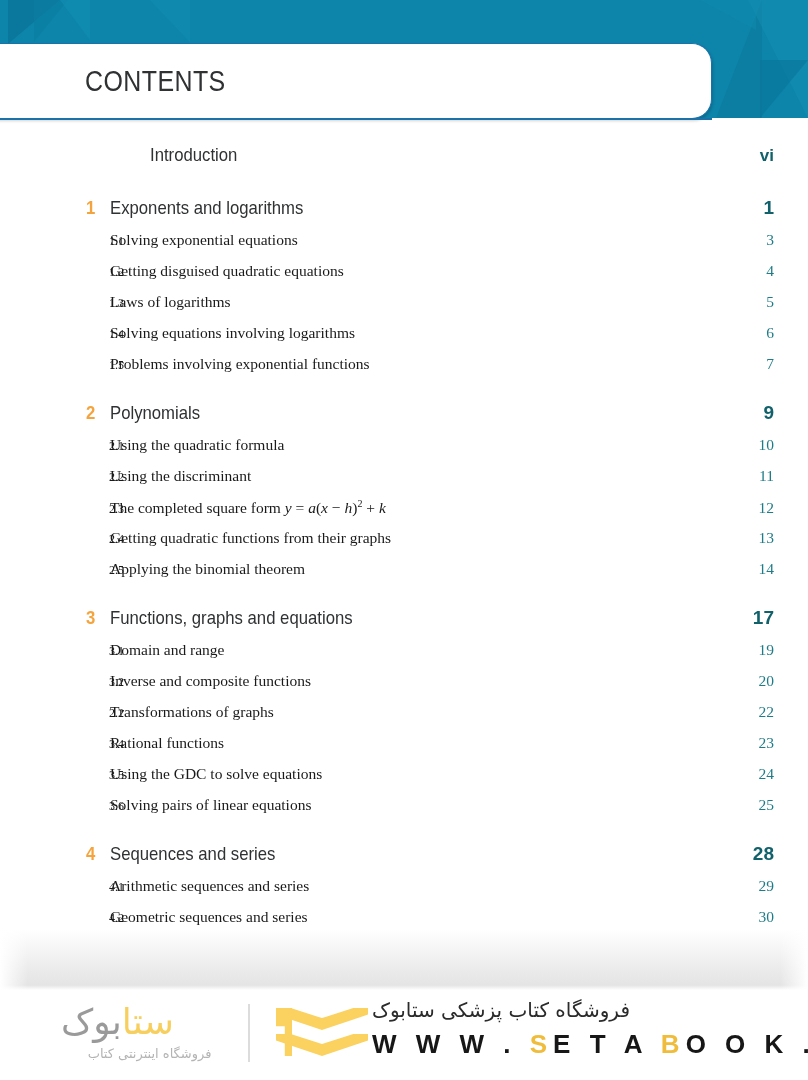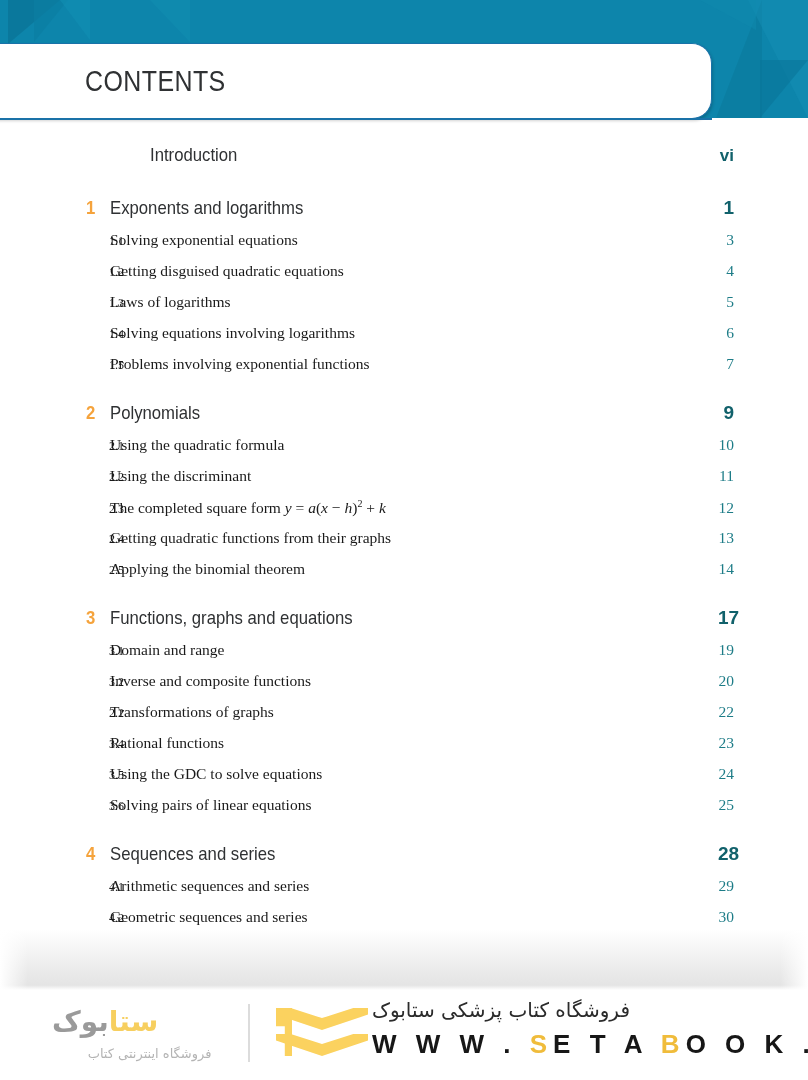--- a/index.html
+++ b/index.html
@@ -184,21 +184,21 @@
     color: #1a1a1a;
     text-align: right;
   }
   .sec-label i { font-style: italic; }
   .sec-label sup { font-size: 10px; vertical-align: super; }
 
   .page {
     flex: 0 0 90px;
     width: 90px;
     text-align: right;
-    padding-right: 74px;
+    padding-right: 34px;
     box-sizing: border-box;
   }
   .page-intro {
     font-family: "Liberation Sans", sans-serif;
     font-size: 17px;
     font-weight: 600;
     color: #11616b;
   }
   .page-ch {
     font-family: "Liberation Sans", sans-serif;
@@ -247,24 +247,24 @@
     background: #ffffff;
   }
   .brand-left {
     position: absolute;
     left: 52px; top: 8px;
     width: 290px;
     height: 76px;
   }
   .brand-wordmark {
     position: absolute;
-    left: 0; top: 4px;
+    left: 9px; top: 4px;
     font-family: "DejaVu Sans", sans-serif;
-    font-size: 28px;
-    font-weight: 700;
+    font-size: 36px;
+    font-weight: 400;
     direction: rtl;
     white-space: nowrap;
     line-height: 40px;
   }
   .brand-wordmark .p1 { color: #f7cf5f; }
   .brand-wordmark .p2 { color: #9a9a9a; }
   .brand-sub {
     position: absolute;
     left: 10px; top: 48px;
     width: 175px;

